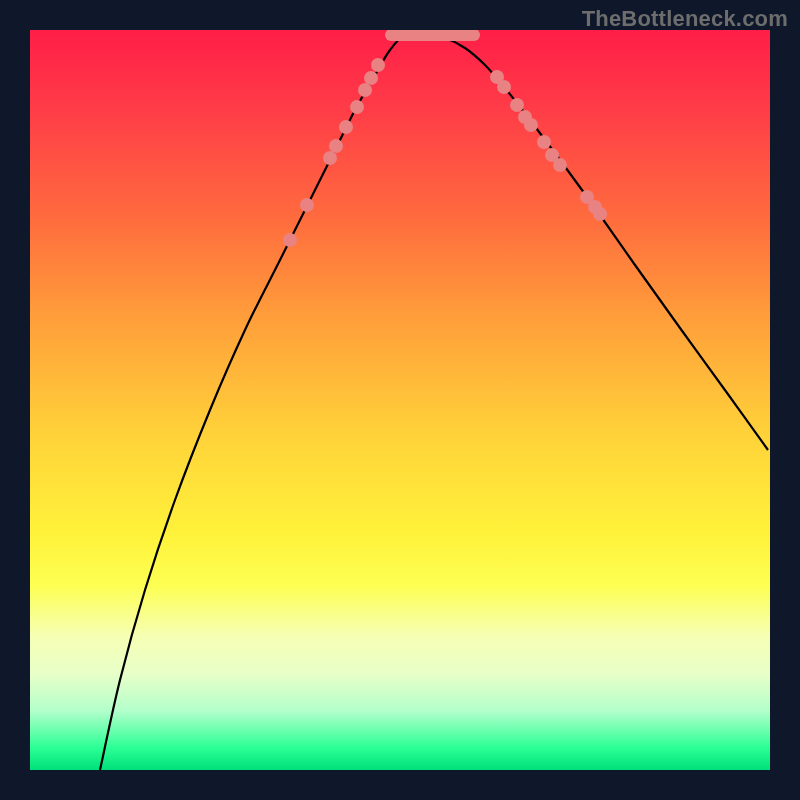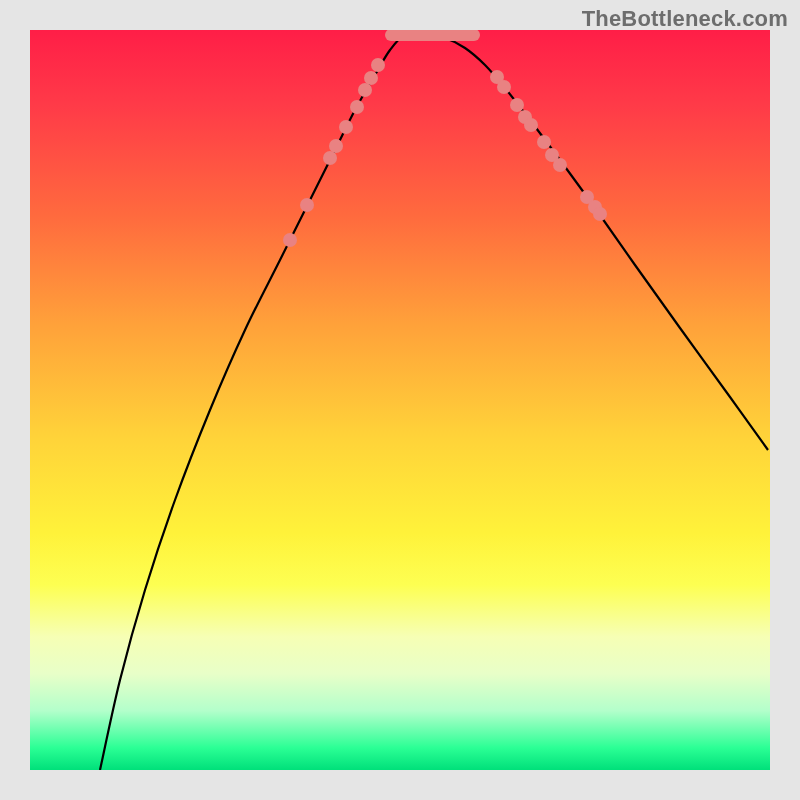--- a/index.html
+++ b/index.html
@@ -9,21 +9,21 @@
     height: 800px;
     background: #000;
     overflow: hidden;
   }
   .frame {
     position: absolute;
     left: 0;
     top: 0;
     width: 800px;
     height: 800px;
-    background: #e5e5e5;
+    background: #0f172a;
   }
   .plot {
     position: absolute;
     left: 30px;
     top: 30px;
     width: 740px;
     height: 740px;
     background: linear-gradient(
       to bottom,
       #ff1e47 0%,

